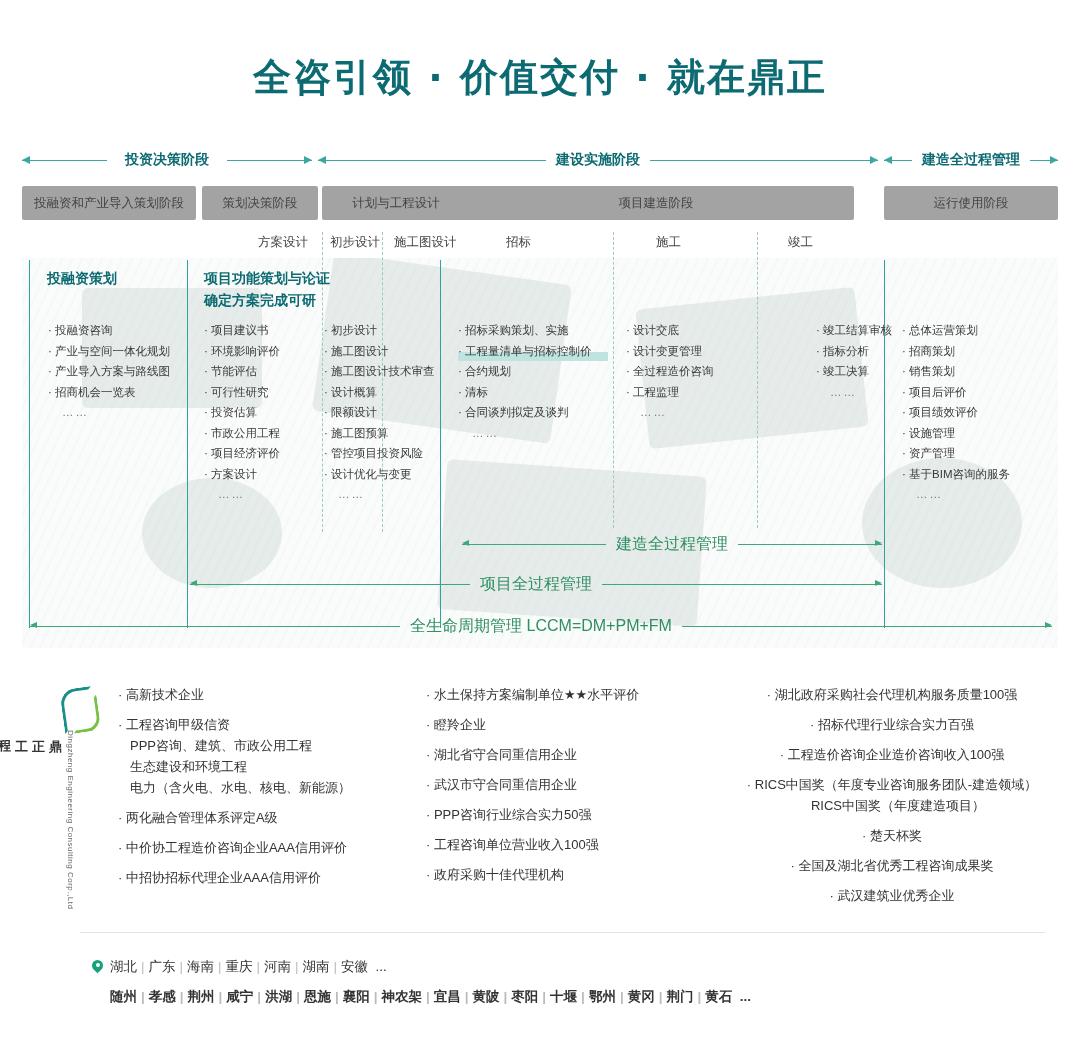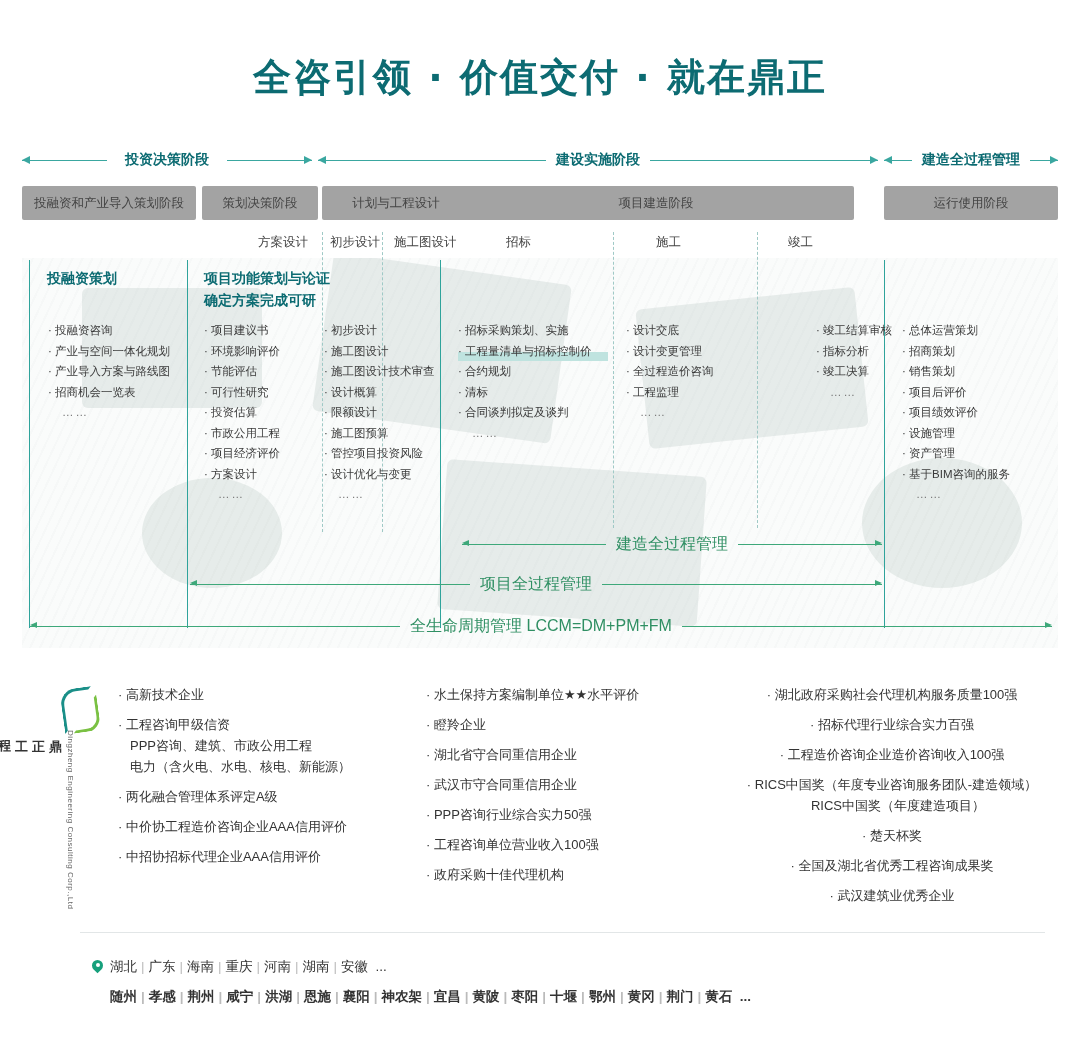--- a/index.html
+++ b/index.html
@@ -333,20 +333,21 @@
       </div>
     </div>
     <div class="logo-cn">鼎正工程咨询服份有限公司</div>
     <div class="logo-en">Dingzheng Engineering Consulting Corp.,Ltd</div>
 
     <div class="hcol" style="left:96px;width:300px;">
       <div class="item">· <span>高新技术企业</span></div>
       <div class="item">
         · <span>工程咨询甲级信资</span>
         <span class="sub">PPP咨询、建筑、市政公用工程</span>
+        <span class="sub">生态建设和环境工程</span>
         <span class="sub">电力（含火电、水电、核电、新能源）</span>
       </div>
       <div class="item">· <span>两化融合管理体系评定A级</span></div>
       <div class="item">· <span>中价协工程造价咨询企业AAA信用评价</span></div>
       <div class="item">· <span>中招协招标代理企业AAA信用评价</span></div>
     </div>
 
     <div class="hcol" style="left:404px;width:300px;">
       <div class="item">· <span>水土保持方案编制单位★★水平评价</span></div>
       <div class="item">· <span>瞪羚企业</span></div>

